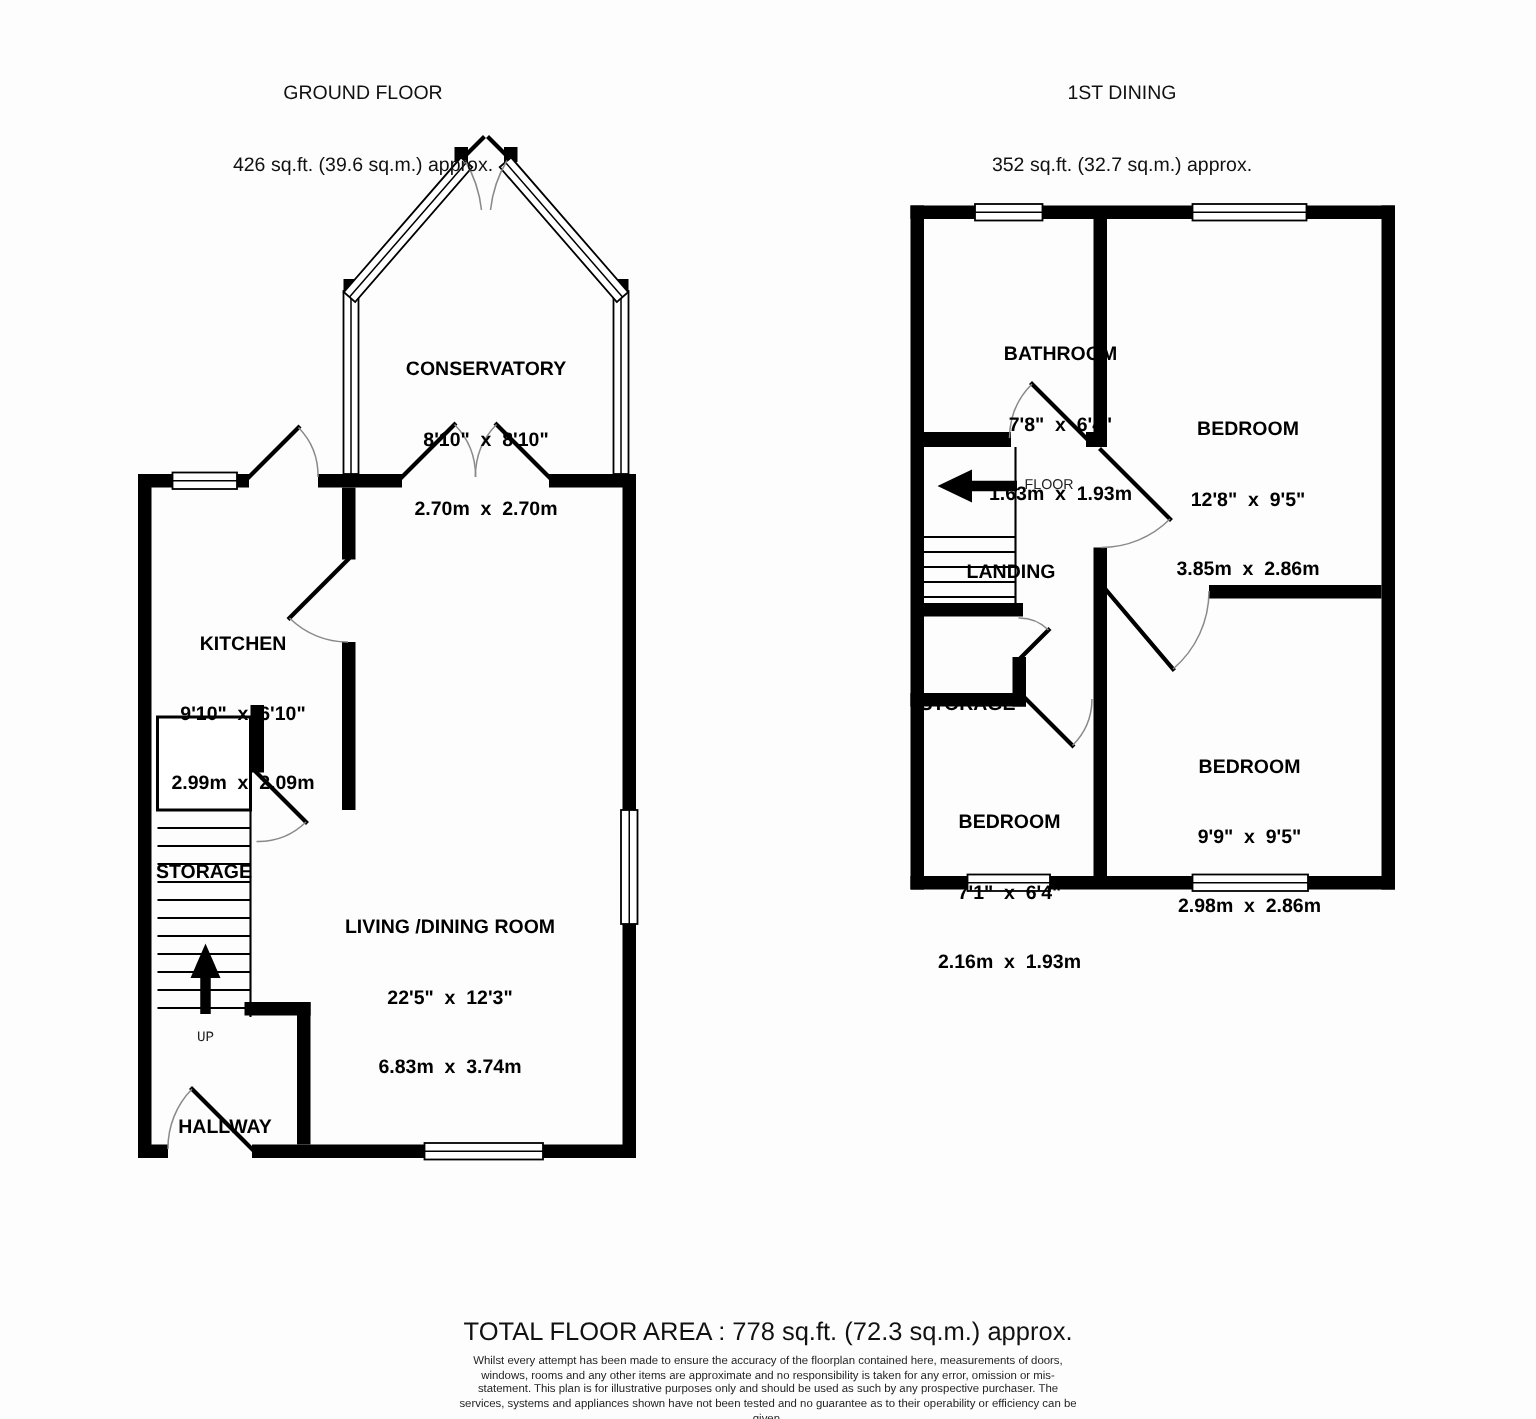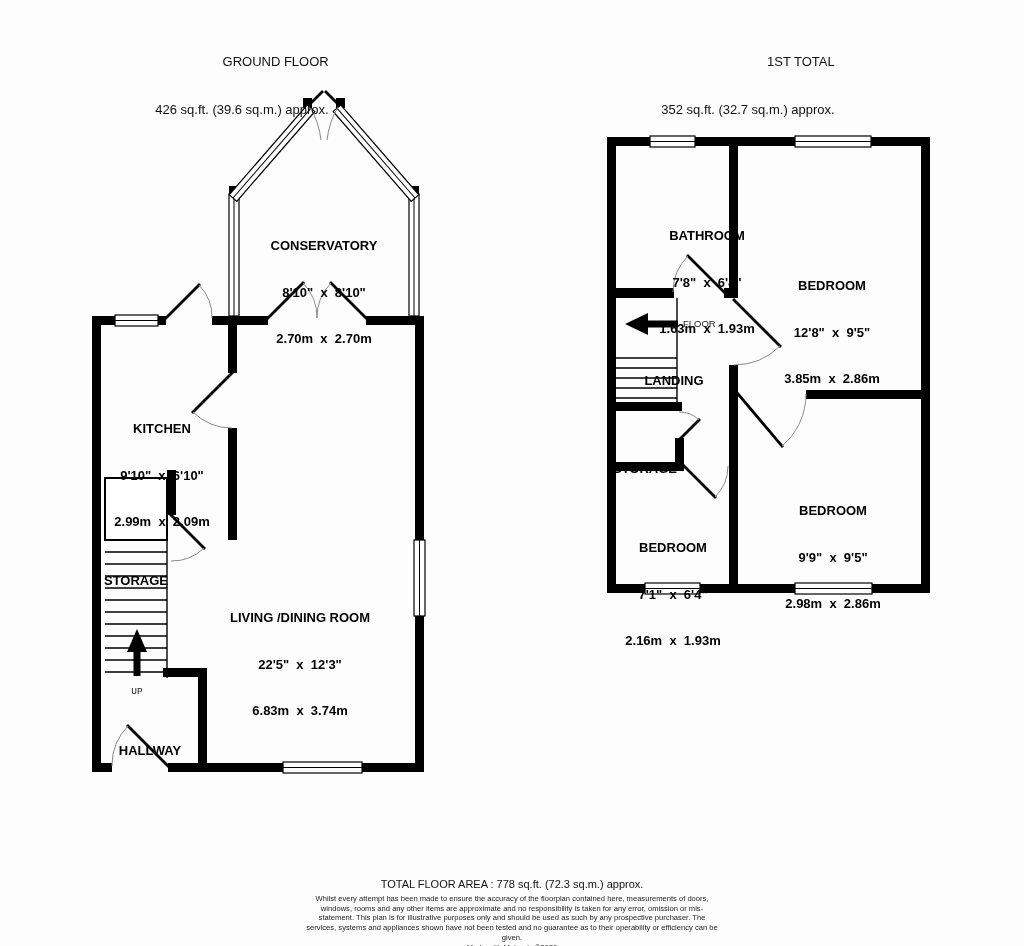--- a/index.html
+++ b/index.html
@@ -7,28 +7,28 @@
           font-family:"Liberation Sans",sans-serif;color:#000;overflow:hidden;}
   .canvas svg{position:absolute;left:0;top:0;}
   .wall{fill:var(--color-wall,#000);}
   .win-frame{fill:#fff;stroke:#000;stroke-width:1.2;}
   .win-line{stroke:#000;stroke-width:1;}
   .leaf{stroke:#000;stroke-width:2.8;stroke-linecap:square;fill:none;}
   .swing{fill:none;stroke:var(--color-door_arc,#8a8a8a);stroke-width:1;}
   .tread{stroke:#000;stroke-width:1.4;}
   .stairbox{fill:#fff;stroke:#000;stroke-width:2;}
   .arrow{fill:#000;}
-  .plan-title{position:absolute;transform:translateX(-50%);text-align:right;white-space:pre;
+  .plan-title{position:absolute;transform:translateX(-50%);text-align:center;white-space:pre;
               font-size:13px;line-height:16px;color:#111;}
   .room-label{position:absolute;transform:translateX(-50%);text-align:center;white-space:pre;
               font-weight:bold;font-size:13px;line-height:15.5px;color:#000;}
   .small-label{position:absolute;font-size:9.5px;color:#222;white-space:pre;}
   .small-label.centered{transform:translateX(-50%);font-family:Liberation Mono, monospace;}
   .footer{position:absolute;left:512px;transform:translateX(-50%);text-align:center;color:#111;}
-  .footer .total{font-size:11px;margin-bottom:4px;white-space:pre;}
+  .footer .total{font-size:17px;margin-bottom:4px;white-space:pre;}
   .footer .disclaimer{width:412px;margin:0 auto;font-size:7.6px;line-height:9.7px;color:#222;}
   .footer .credit{font-size:7.6px;line-height:9.7px;color:#222;}
 </style>
 </head>
 <body>
 
 <div class="canvas">
 
   <svg width="1024" height="946" viewBox="0 0 1024 946">
 
@@ -208,21 +208,21 @@
         </g>
       </g>
     </g>
   </svg>
 
   <div class="plan-title" style="left:242px;top:22px">
     <div>GROUND FLOOR</div>
     <div>426 sq.ft. (39.6 sq.m.) approx.</div>
   </div>
   <div class="plan-title" style="left:748px;top:22px">
-    <div>1ST TOTAL</div>
+    <div>1ST DINING</div>
     <div>352 sq.ft. (32.7 sq.m.) approx.</div>
   </div>
 
   <div class="room-label" style="left:324px;top:207px">
     <div>CONSERVATORY</div>
     <div>8'10"  x  8'10"</div>
     <div>2.70m  x  2.70m</div>
   </div>
   <div class="room-label" style="left:162px;top:390px">
     <div>KITCHEN</div>

